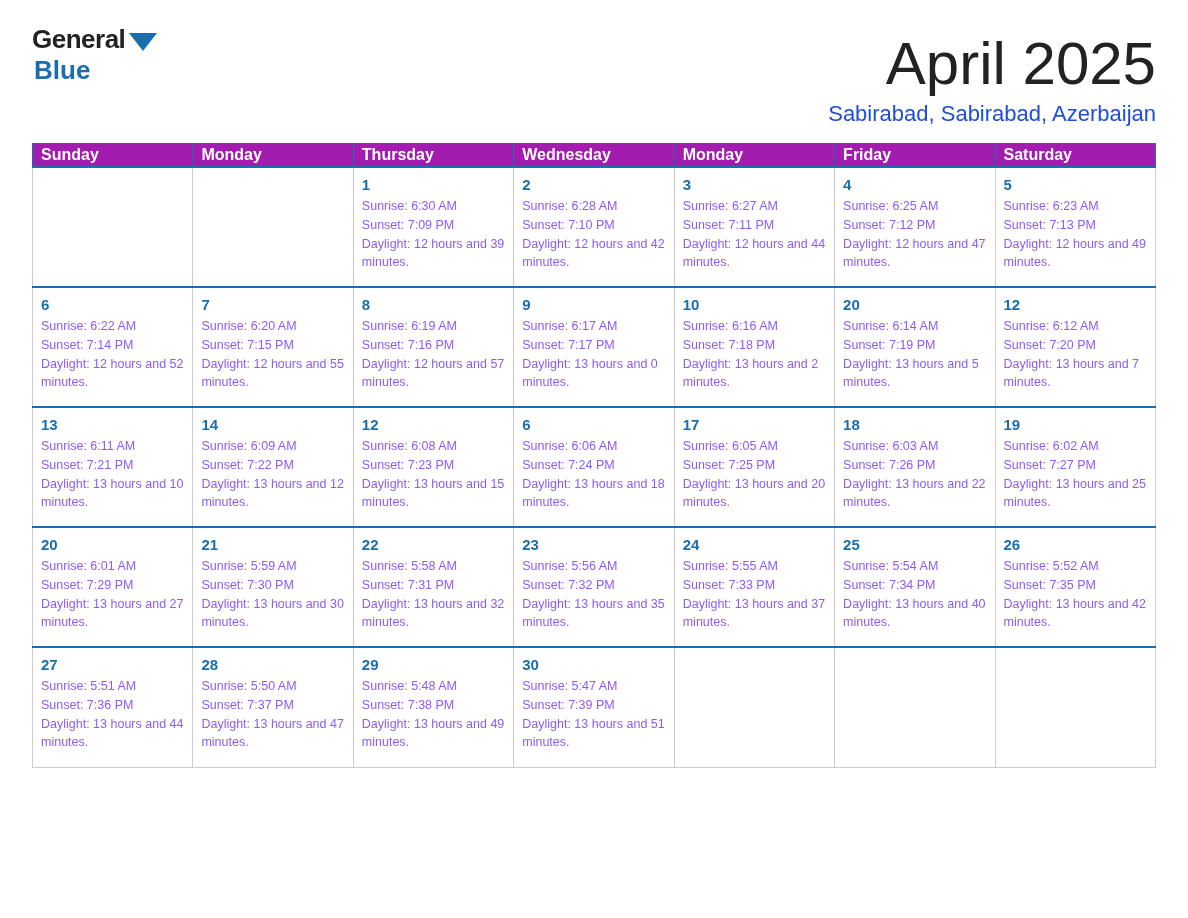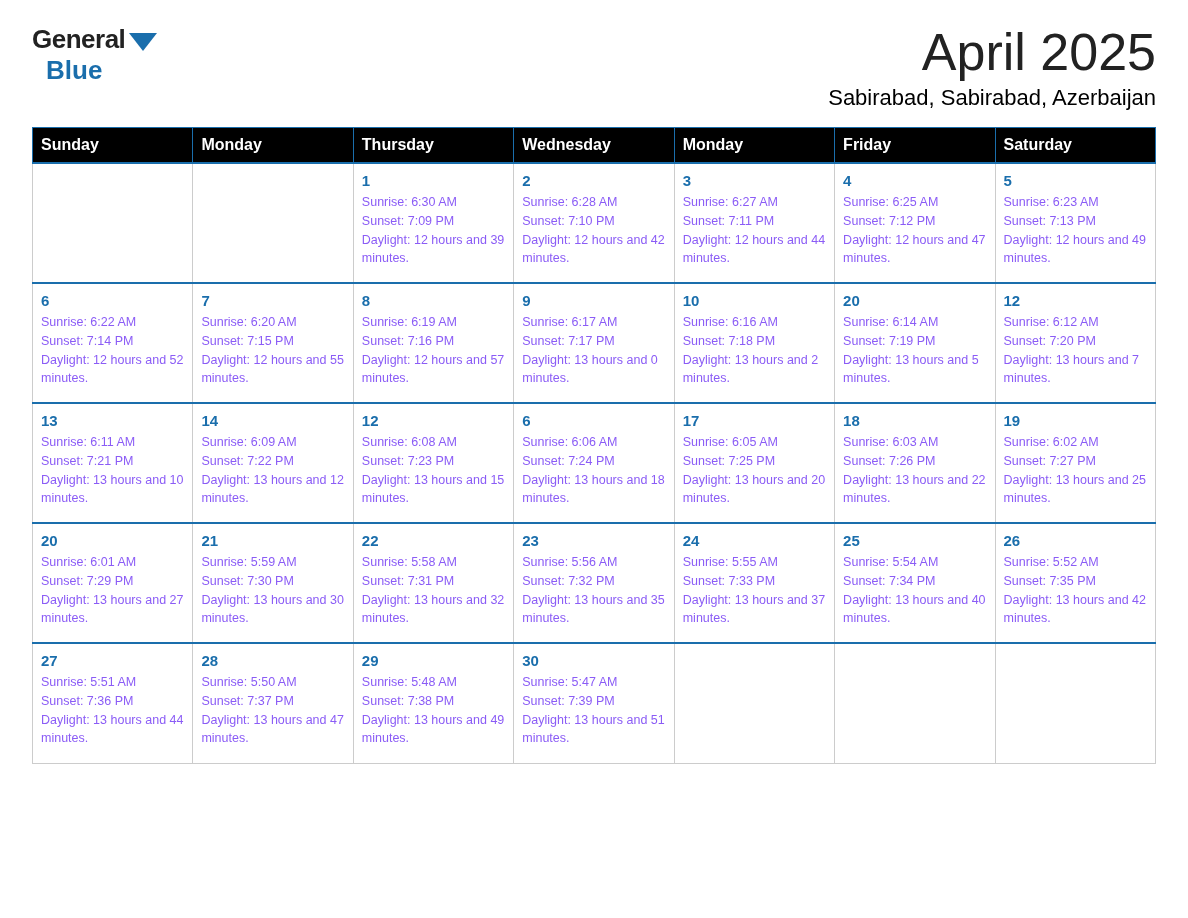--- a/index.html
+++ b/index.html
@@ -39,47 +39,48 @@
       border-left: 14px solid transparent;
       border-right: 14px solid transparent;
       border-top: 18px solid #1a6eac;
       margin-left: 4px;
       margin-top: 4px;
     }
     .logo-blue {
       font-size: 26px;
       font-weight: bold;
       color: #1a6eac;
-      margin-left: 14px;
+      margin-left: 2px;
     }
     .title-section {
       text-align: right;
     }
     .month-title {
-      font-size: 52px;
+      font-size: 60px;
       font-weight: normal;
       color: #222;
       line-height: 1.1;
+      margin-top: 7px;
     }
     .location-title {
       font-size: 22px;
-      color: #000000;
+      color: #1d4ed8;
       margin-top: 4px;
     }
     .calendar-table {
       width: 100%;
       border-collapse: collapse;
       table-layout: fixed;
     }
     .calendar-table th {
-      background-color: #000000;
+      background-color: #a21caf;
       color: #fff;
       font-size: 16px;
       font-weight: bold;
-      padding: 8px 8px;
+      padding: 2px 8px;
       text-align: left;
       border: 1px solid #1a6eac;
     }
     .calendar-table td {
       vertical-align: top;
       padding: 8px 8px;
       border: 1px solid #ccc;
       font-size: 13px;
       min-height: 100px;
       height: 120px;

